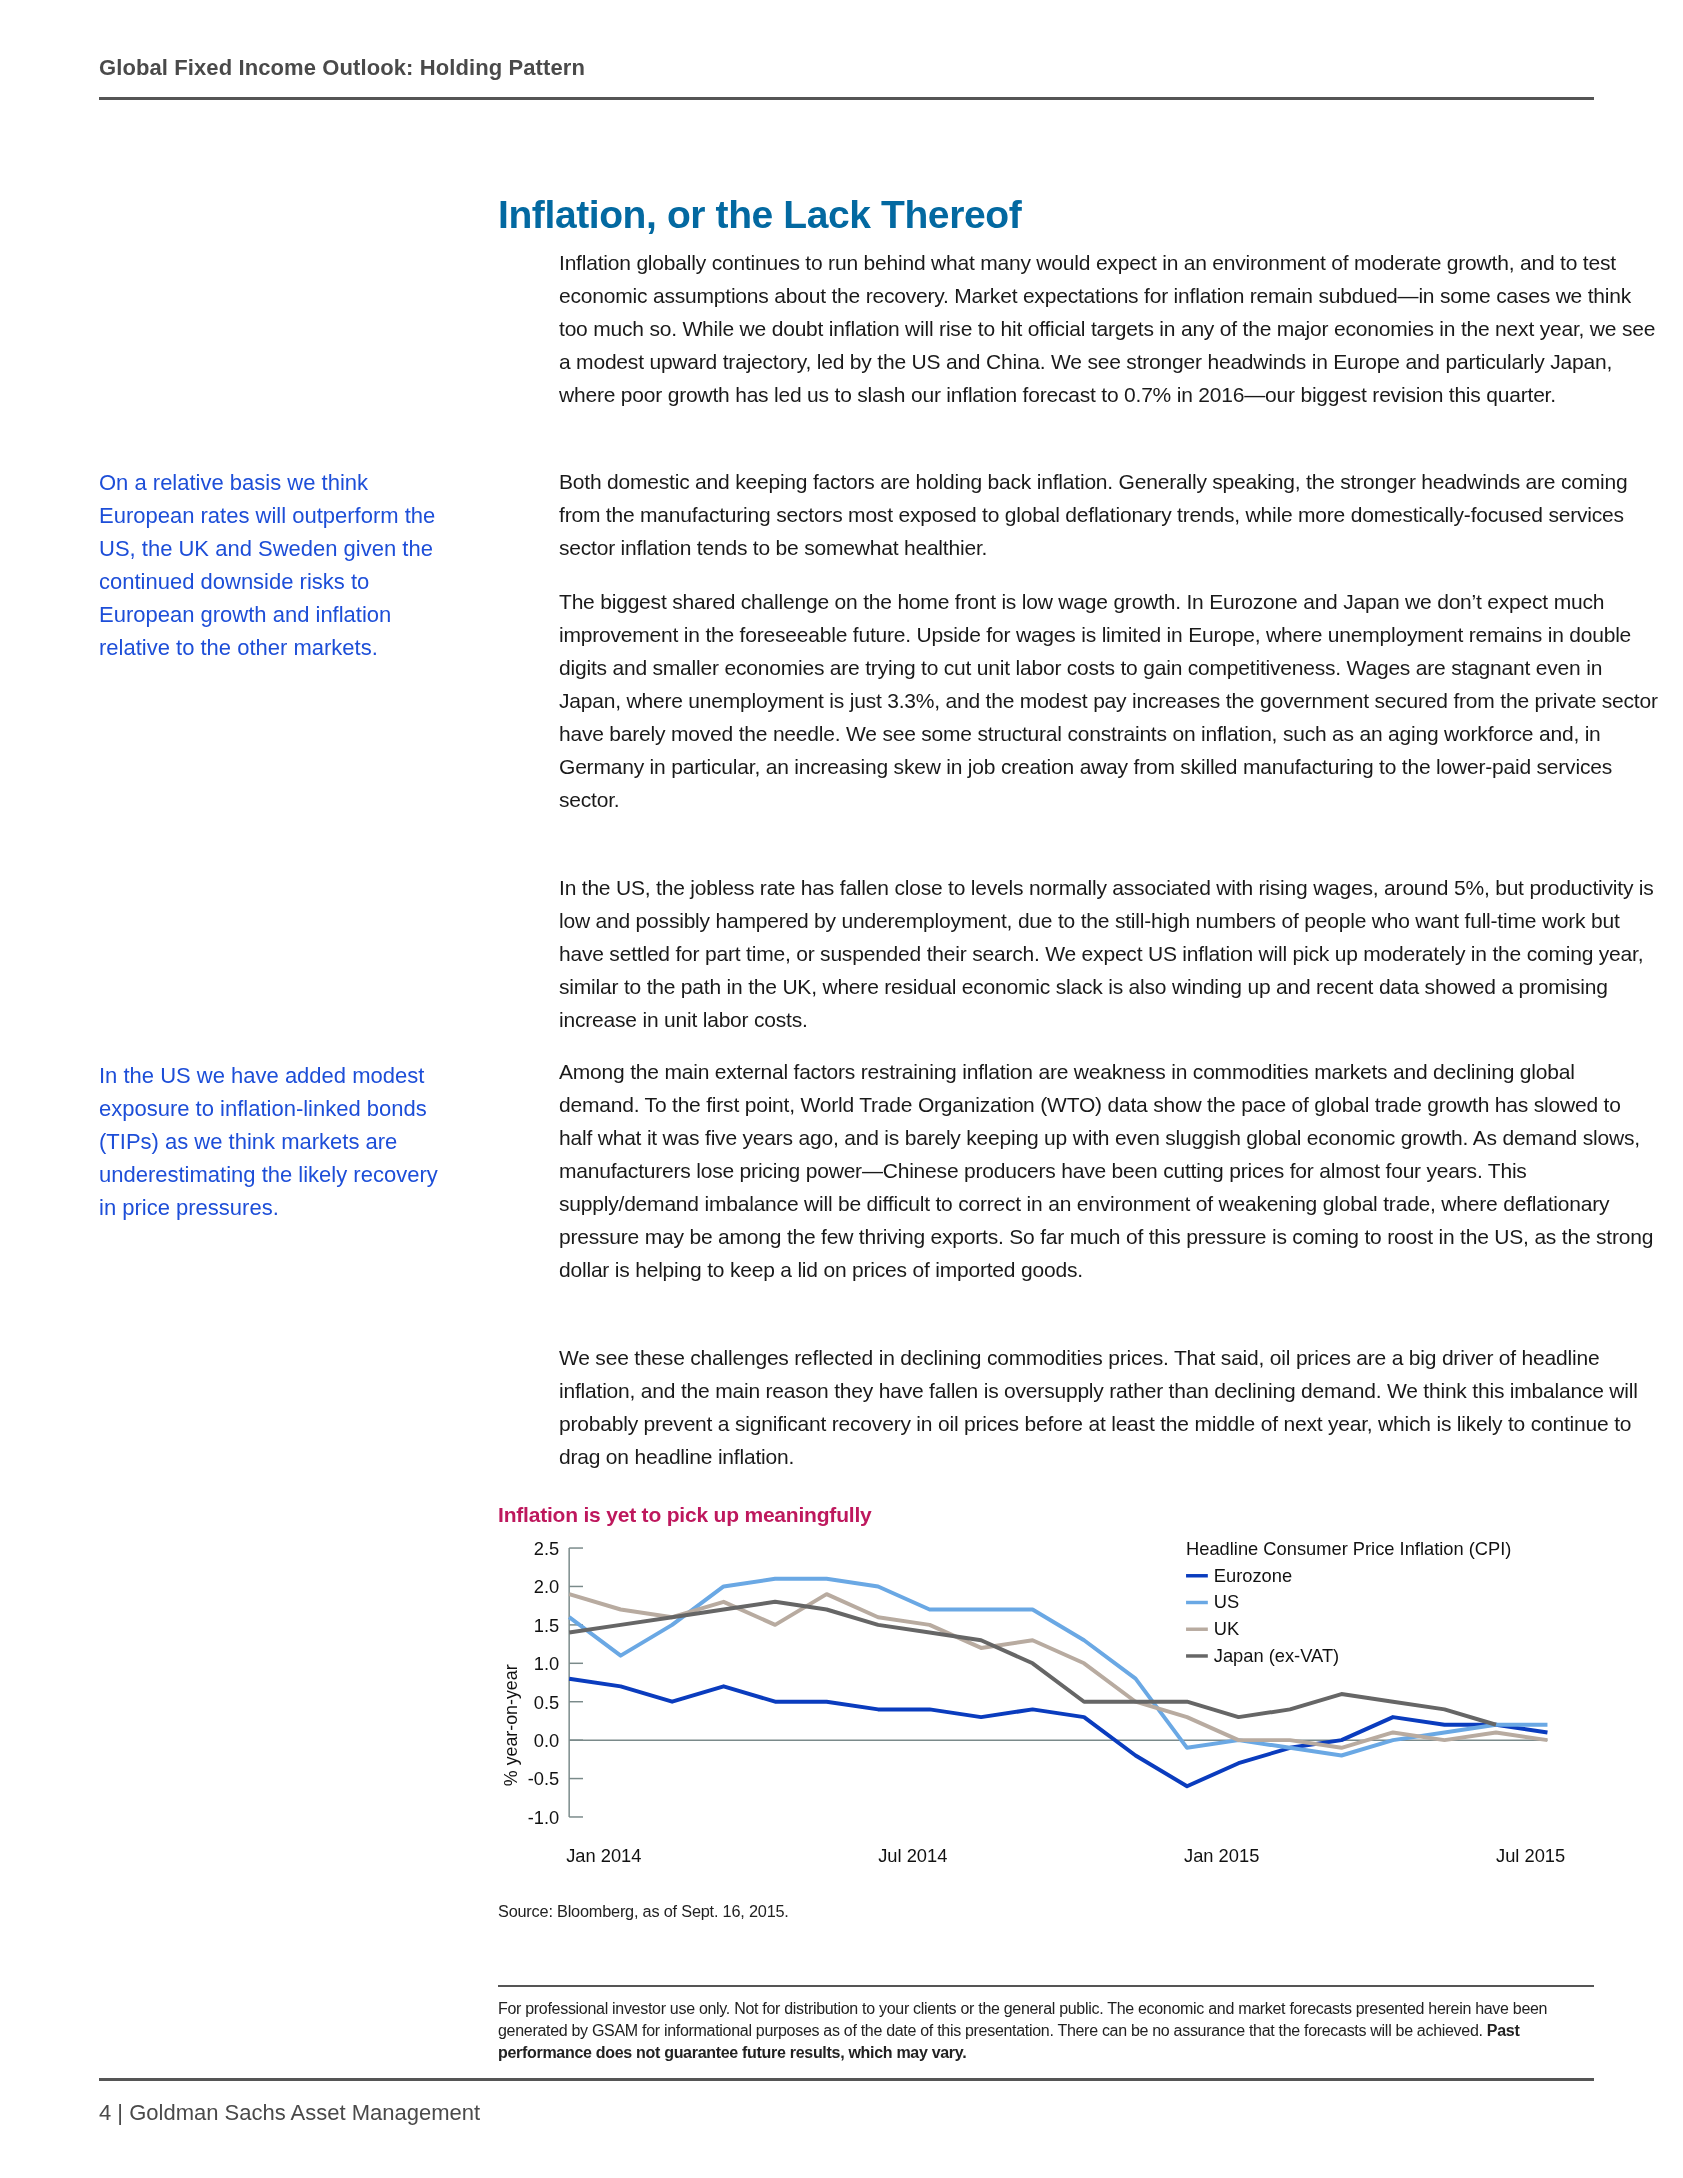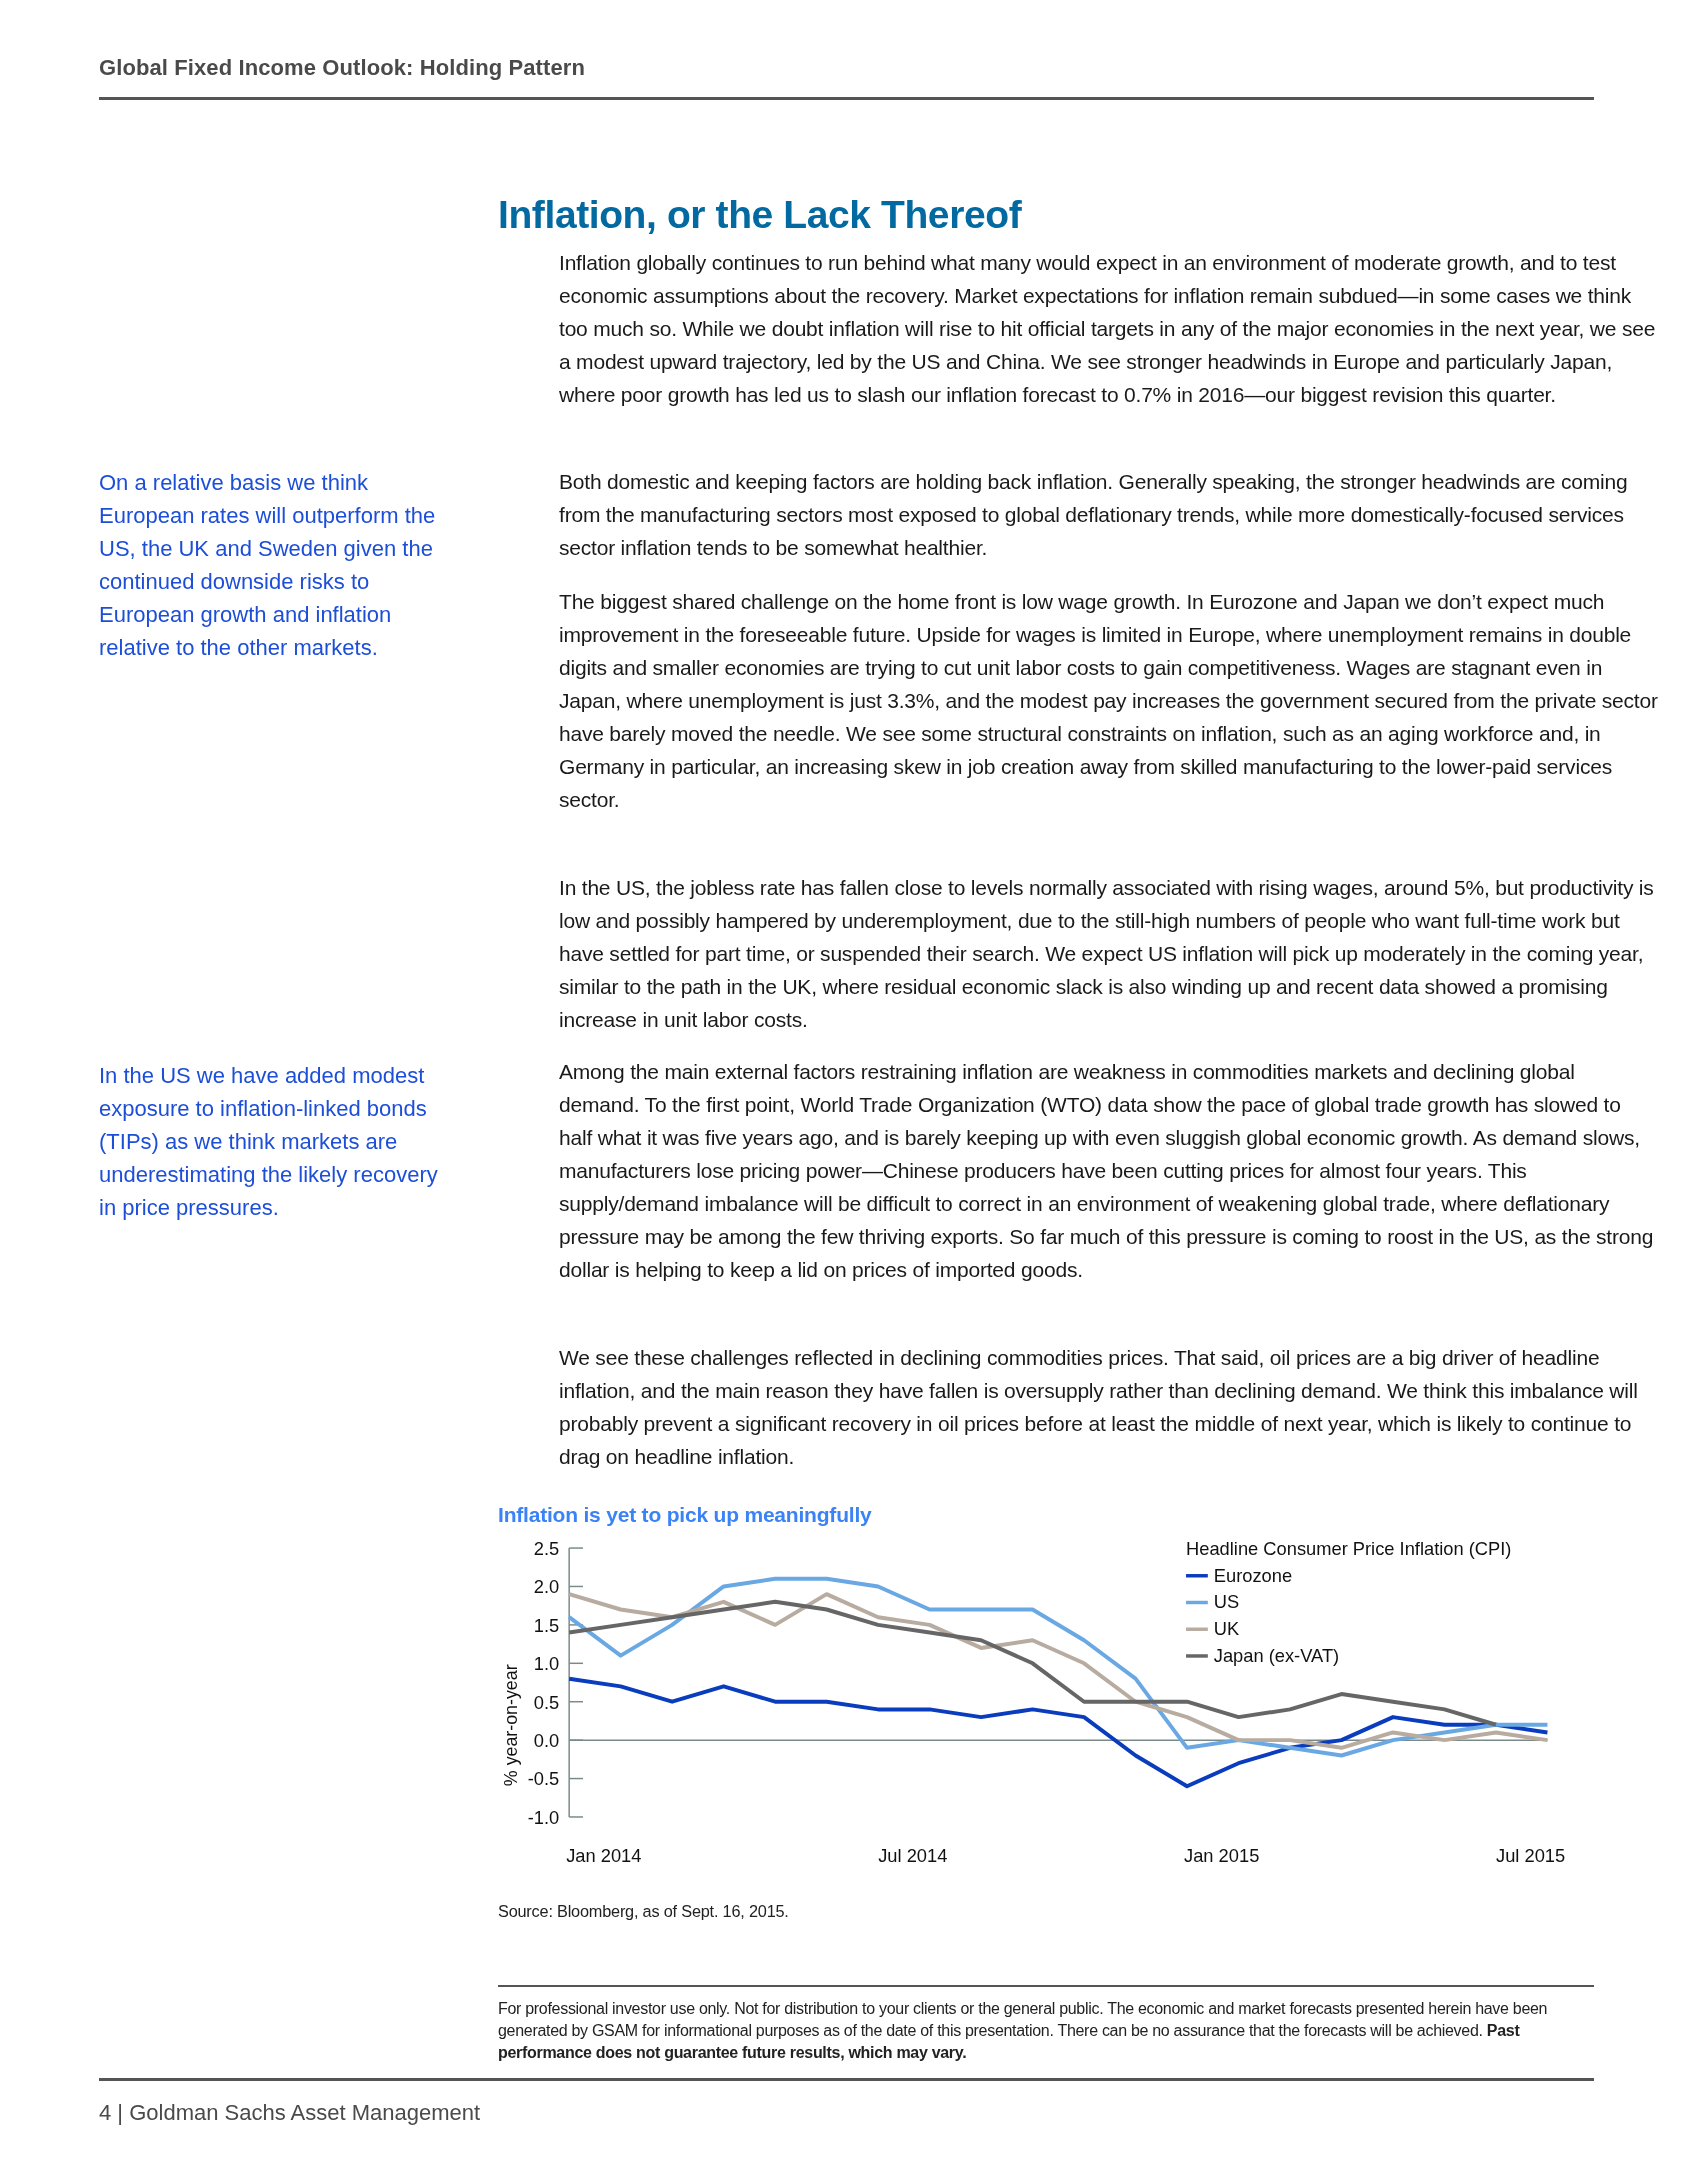--- a/index.html
+++ b/index.html
@@ -31,21 +31,21 @@
 
   .sidenote {
     position: absolute; left: 99px; width: 356px;
     font-size: 22px; line-height: 33px; color: #1d4ed8;
   }
   #side1 { top: 466px; }
   #side2 { top: 1059px; }
 
   .chart-title {
     position: absolute; left: 498px; top: 1503px;
-    font-size: 21px; font-weight: bold; color: #3b82f6; letter-spacing: -0.2px;
+    font-size: 21px; font-weight: bold; color: #be185d; letter-spacing: -0.2px;
   }
 
   .chart-svg { position: absolute; left: 485px; top: 1530px; }
 
   .source {
     position: absolute; left: 498px; top: 1894px;
     font-size: 16.3px; color: #222222; letter-spacing: -0.2px; margin-top: 8px;
   }
 
   .rule-disclaimer { position: absolute; left: 498px; top: 1985px; width: 1096px; height: 2px; background: #555555; }

